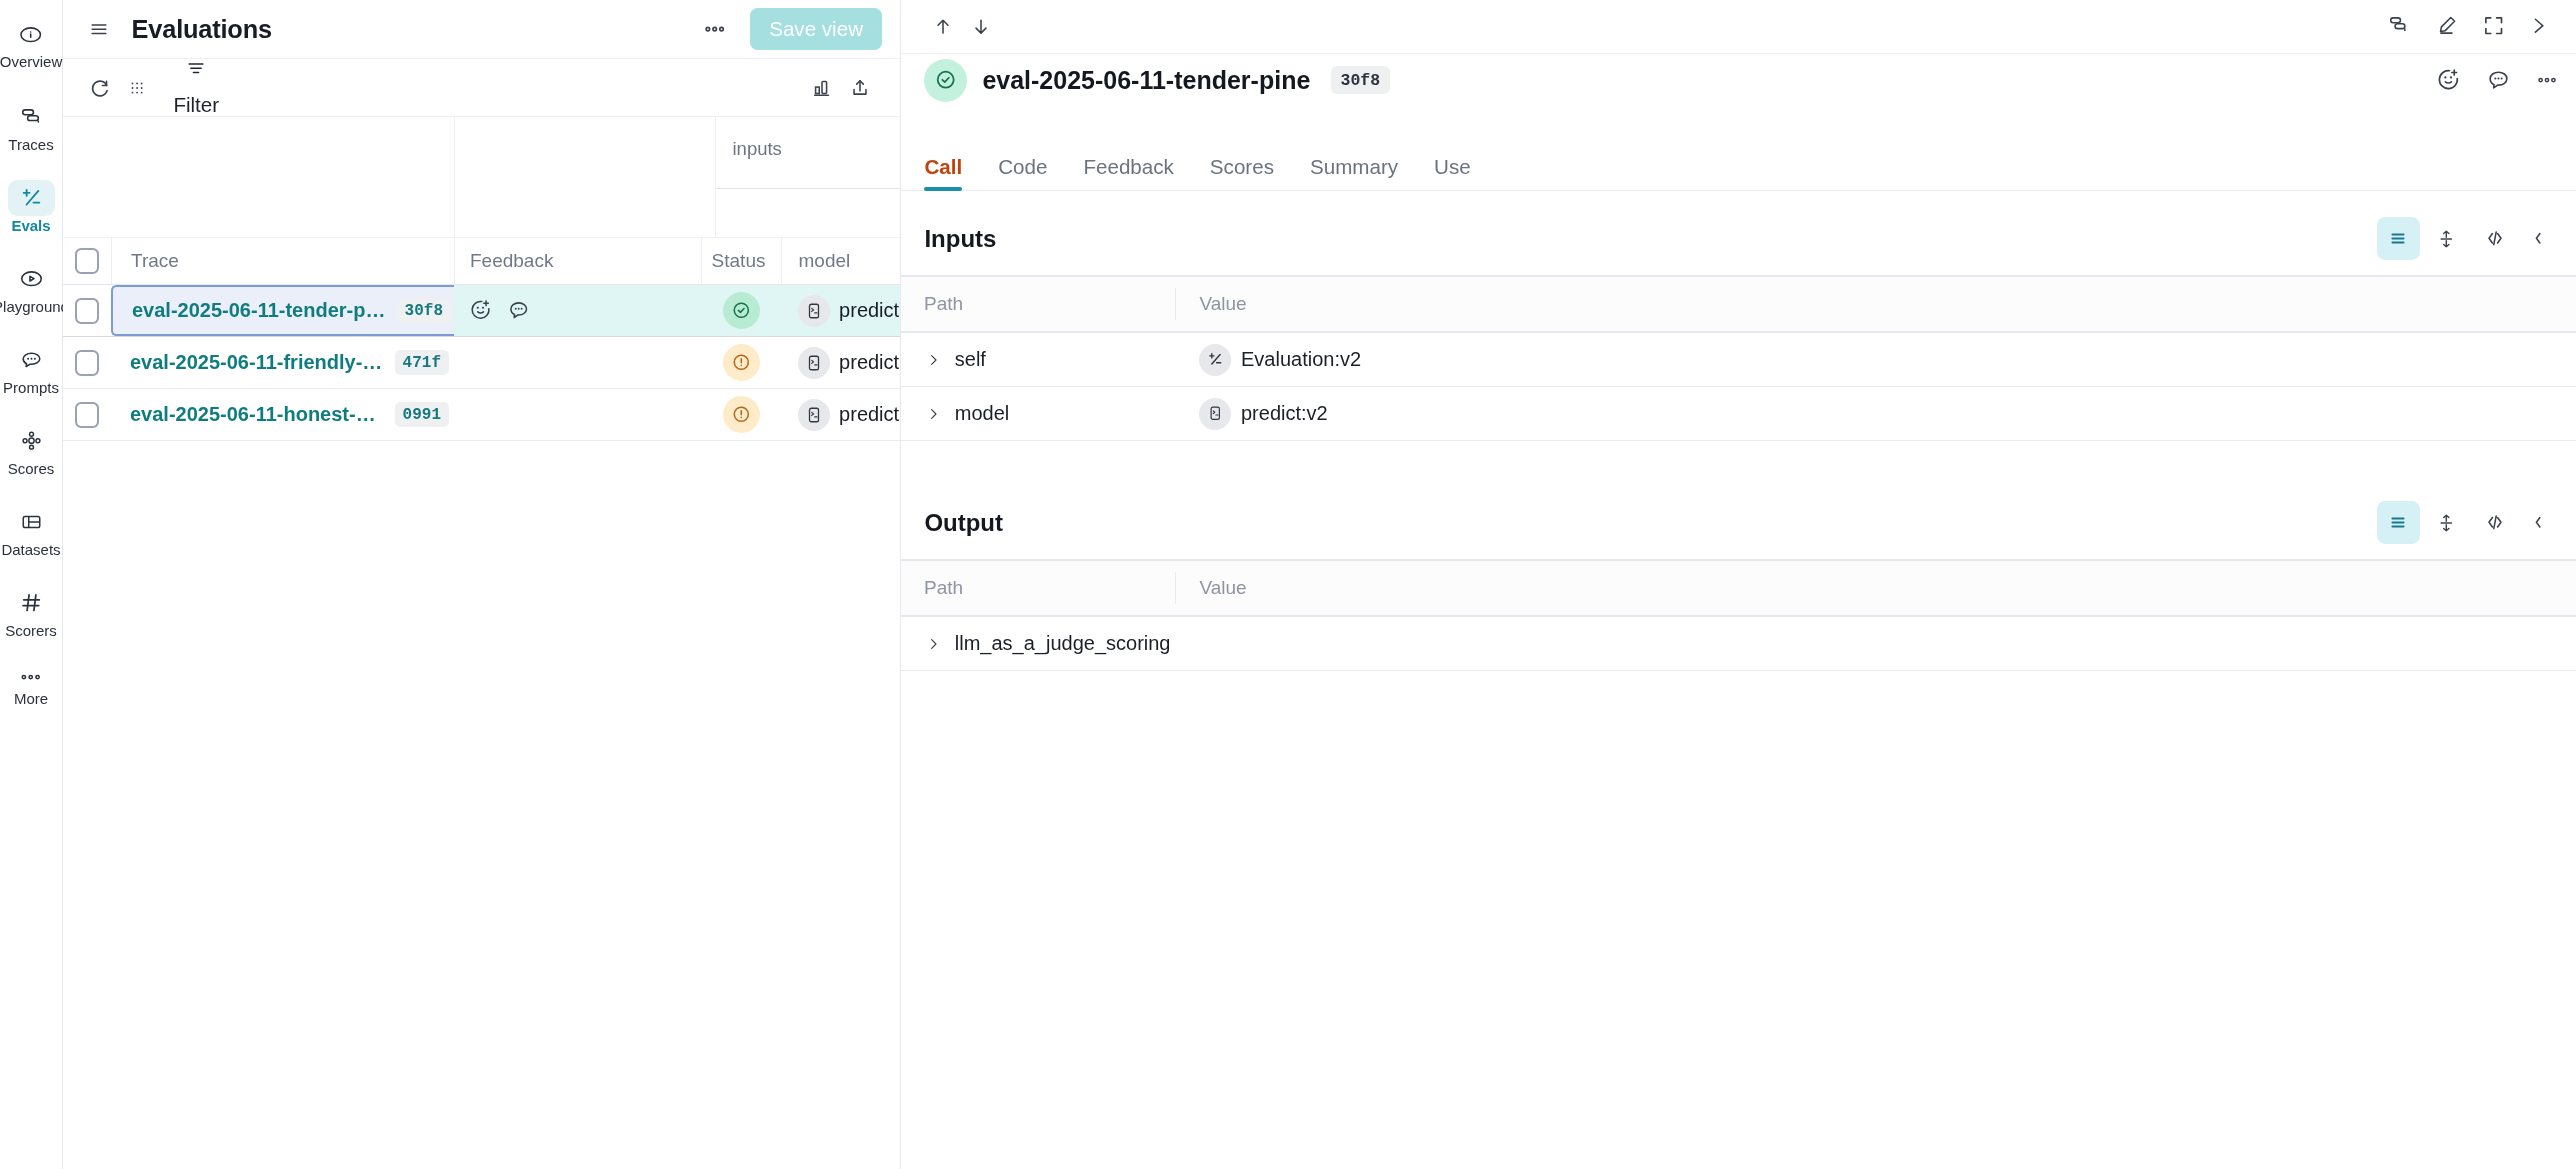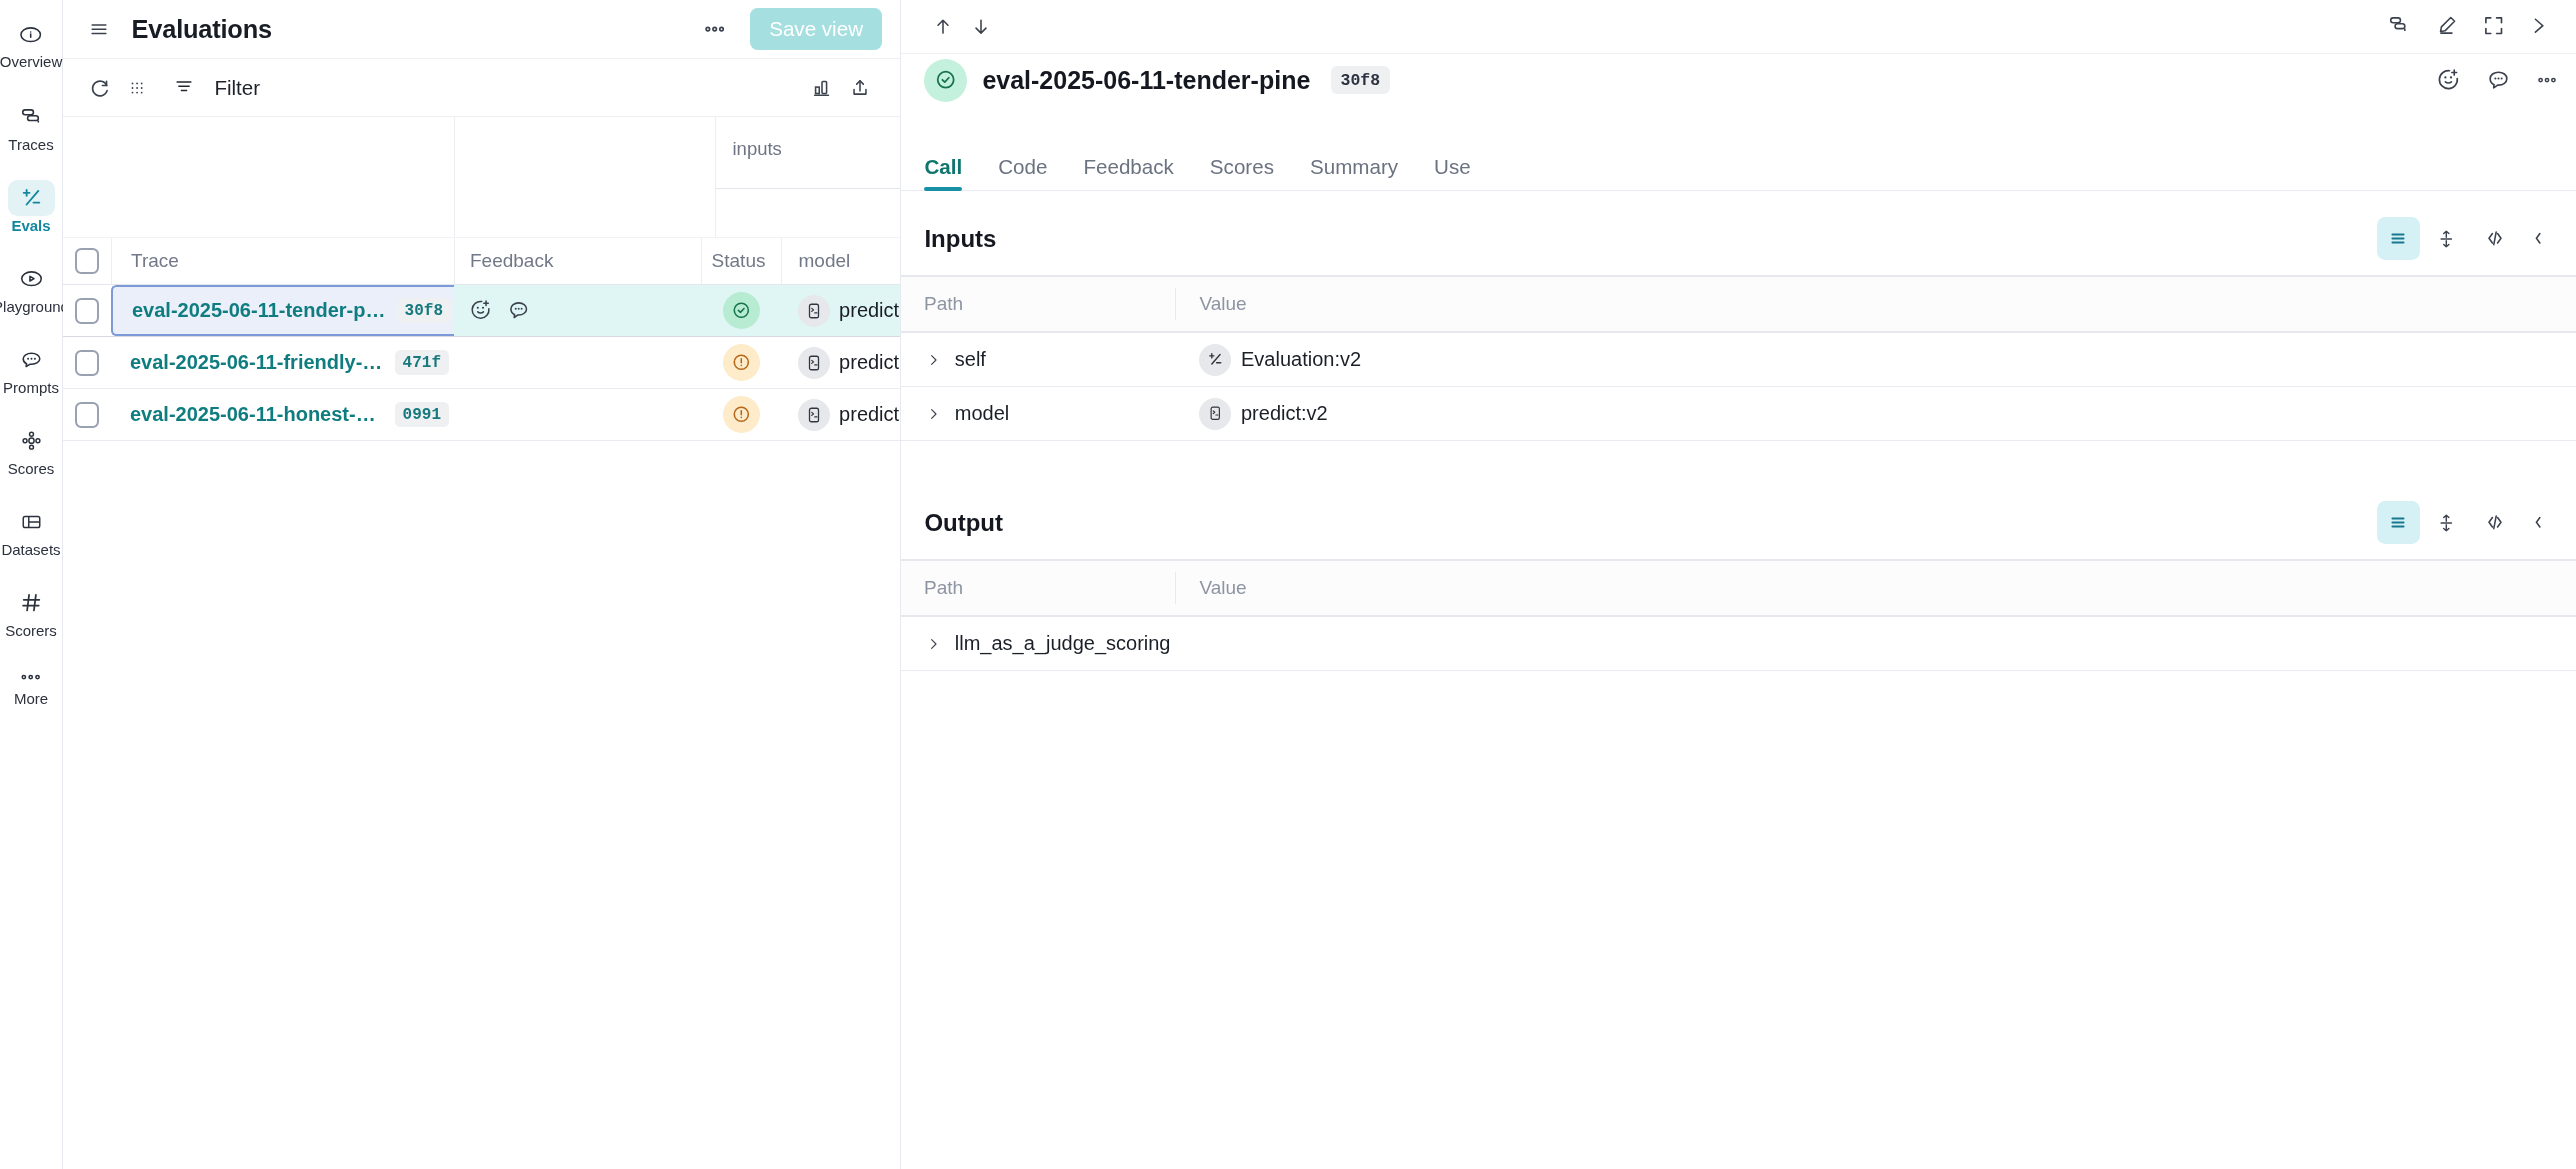--- a/index.html
+++ b/index.html
@@ -68,22 +68,22 @@
   .left-toolbar {
     height: 58px; flex: 0 0 58px;
     display: flex; align-items: center; gap: 0;
     padding: 0 20.6px 0 18px; border-bottom: 1.4px solid #edeff3;
   }
   .tb-btn {
     width: 38px; height: 38px; display:flex; align-items:center; justify-content:center;
     cursor: pointer; border-radius: 5.5px;
   }
   .filter-btn {
-    display: flex; align-items: center; gap: 19px;
-    padding: 4.1px 8.2px; margin-left: 8.2px; cursor: pointer; border-radius: 5.5px;
+    display: flex; align-items: center; gap: 13px;
+    padding: 4.1px 8.2px; margin-left: 8.2px; cursor: pointer; border-radius: 5.5px; flex-direction: column;
   }
   .filter-label { font-size: 20.6px; color: #1e222b; }
   .tb-spacer { flex: 1 1 auto; }
 
   
   .tbl { flex: 1 1 auto; display: flex; flex-direction: column; overflow: hidden; }
   .tbl-grouphead {
     height: 120px; flex: 0 0 120px; display: flex;
     border-bottom: 0; position: relative;
   }
@@ -177,21 +177,21 @@
   .r-title-right { margin-left: auto; display: flex; align-items: center; gap: 25px; }
 
   .r-tabs {
     flex: 0 0 49px; display: flex; align-items: flex-end; gap: 0;
     padding: 0 23.4px; border-bottom: 1.4px solid #e9ebf0;
   }
   .r-tab {
     font-size: 20.6px; color: #6b7280; padding: 0 0 11px 0; margin-right: 36px;
     cursor: pointer; position: relative; white-space: nowrap;
   }
-  .r-tab.active { color: #0f766e; font-weight: 600; }
+  .r-tab.active { color: #c2410c; font-weight: 600; }
   .r-tab.active::after {
     content:""; position:absolute; left: 0; right: 0; bottom: -1.4px; height: 4.1px;
     background: #1a90a8; border-radius: 2.1px;
   }
 
   .r-body { flex: 1 1 auto; overflow: hidden; }
 
   .sec-head {
     display: flex; align-items: center; padding: 26px 11px 15px 23.4px;
   }

